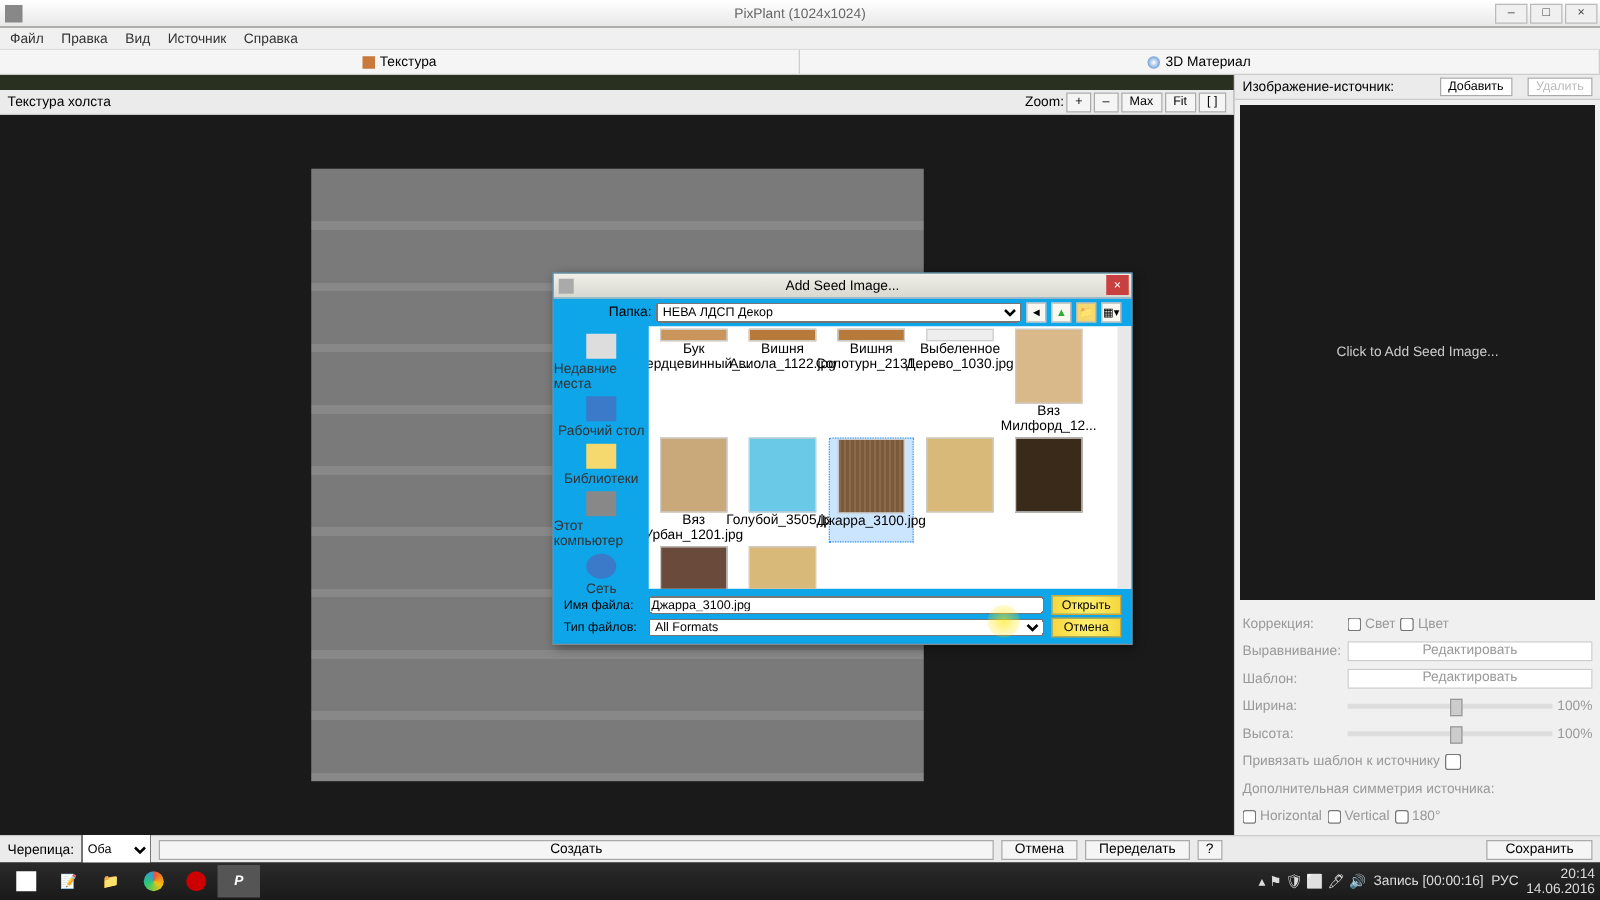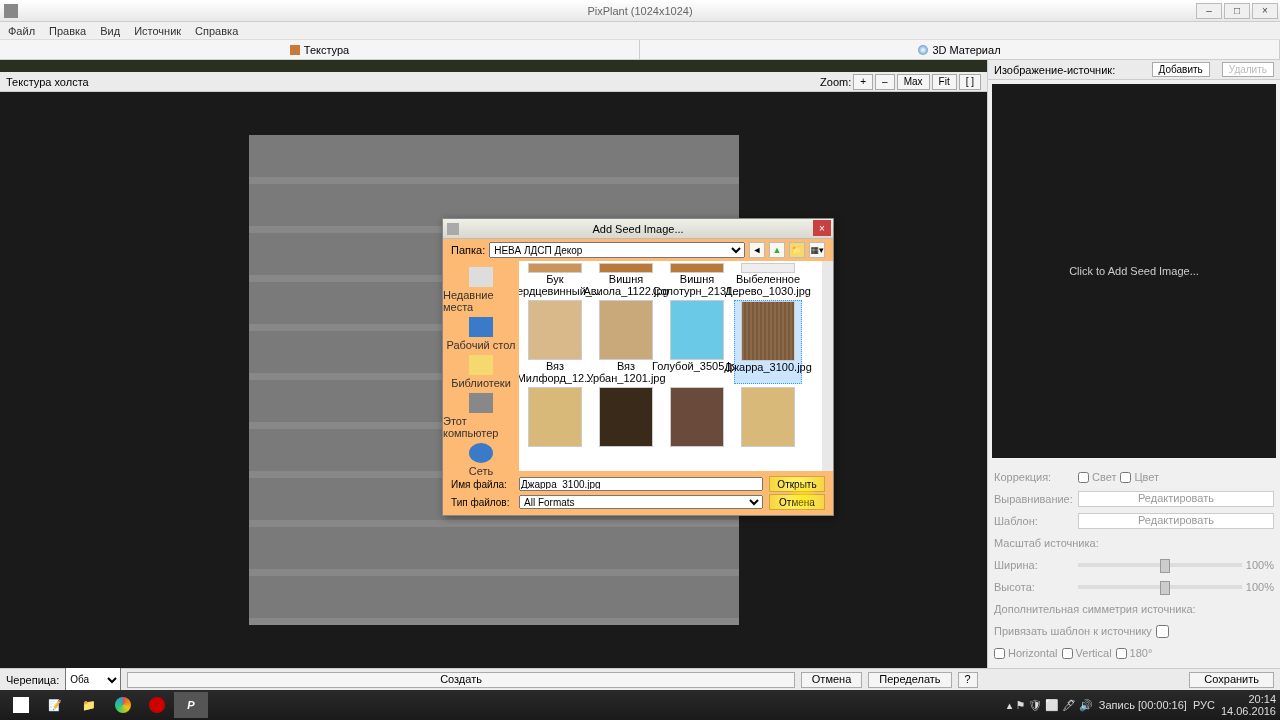--- a/index.html
+++ b/index.html
@@ -41,25 +41,25 @@
 .slider::after { content: ''; position: absolute; left: 50%; top: -4px; width: 8px; height: 12px; background: #ccc; border: 1px solid #999; }
 .chk { display: flex; align-items: center; gap: 3px; }
 .chk input { width: 11px; height: 11px; }
 
 .bottom-bar { height: 22px; background: #ebebeb; display: flex; align-items: center; padding: 0 6px; gap: 6px; border-top: 1px solid #ccc; }
 .bottom-bar select { height: 32px; width: 56px; font-size: 10px; }
 .create-btn { flex: 1; border: 1px solid #aaa; background: #f5f5f5; height: 16px; text-align: center; }
 .bbtn { border: 1px solid #aaa; background: #f5f5f5; padding: 0 10px; height: 16px; }
 
 
-.dialog { position: absolute; left: 442px; top: 218px; width: 392px; background: #fdba74; border: 1px solid #888; box-shadow: 2px 2px 8px rgba(0,0,0,0.4); }
+.dialog { position: absolute; left: 442px; top: 218px; width: 464px; background: #0ea5e9; border: 1px solid #888; box-shadow: 2px 2px 8px rgba(0,0,0,0.4); }
 .dlg-title { height: 20px; background: linear-gradient(#f0f0e8, #d8d8d0); display: flex; align-items: center; justify-content: center; position: relative; border-bottom: 1px solid #bbb; }
 .dlg-close { position: absolute; right: 2px; top: 1px; width: 18px; height: 16px; background: #c94040; color: #fff; display: flex; align-items: center; justify-content: center; font-size: 10px; }
 .dlg-icon { position: absolute; left: 4px; width: 12px; height: 12px; background: #aaa; }
-.dlg-toolbar { height: 22px; display: flex; align-items: center; padding: 0 8px; gap: 4px; }
+.dlg-toolbar { height: 22px; display: flex; align-items: center; padding: 0 8px; gap: 4px; margin-left: 36px; }
 .dlg-toolbar select { flex: 1; height: 16px; font-size: 10px; }
 .dlg-tbtn { width: 16px; height: 16px; border: 1px solid #bbb; background: #f8f8f0; display: flex; align-items: center; justify-content: center; font-size: 9px; }
 .dlg-body { display: flex; height: 210px; }
 .dlg-sidebar { width: 76px; display: flex; flex-direction: column; align-items: center; padding-top: 6px; gap: 4px; }
 .dlg-sbitem { display: flex; flex-direction: column; align-items: center; font-size: 9px; color: #333; }
 .dlg-sbitem .sicon { width: 24px; height: 20px; background: #888; margin-bottom: 2px; }
 .dlg-files { flex: 1; background: #fff; overflow: hidden; position: relative; padding: 2px; }
 .files-grid { display: flex; flex-wrap: wrap; gap: 3px; }
 .file-item { width: 68px; display: flex; flex-direction: column; align-items: center; font-size: 8px; text-align: center; }
 .file-item.sel { background: #cce5ff; border: 1px dotted #3399ff; }
@@ -156,39 +156,36 @@
       </div>
       <div class="rp-row">
         <label>Выравнивание:</label>
         <div class="rp-editbtn">Редактировать</div>
       </div>
       <div class="rp-row">
         <label>Шаблон:</label>
         <div class="rp-editbtn">Редактировать</div>
       </div>
       <div class="rp-row">
-          <label style="width:auto">Масштаб источника:</label>
-        </div>
-      <div class="rp-row">
         <label>Ширина:</label>
         <div class="slider"></div>
         <span>100%</span>
       </div>
       <div class="rp-row">
         <label>Высота:</label>
         <div class="slider"></div>
         <span>100%</span>
       </div>
       <div class="rp-row">
-          <span style="width:auto">Дополнительная симметрия источника:</span>
-        </div>
-      <div class="rp-row">
         <span>Привязать шаблон к источнику</span>
         <input type="checkbox" style="">
       </div>
+      <div class="rp-row">
+          <span style="width:auto">Дополнительная симметрия источника:</span>
+        </div>
       <div class="rp-row">
         <div class="chk">
             <input type="checkbox" style="">
             <span>Horizontal</span>
           </div>
         <div class="chk">
             <input type="checkbox" style="">
             <span>Vertical</span>
           </div>
         <div class="chk">

